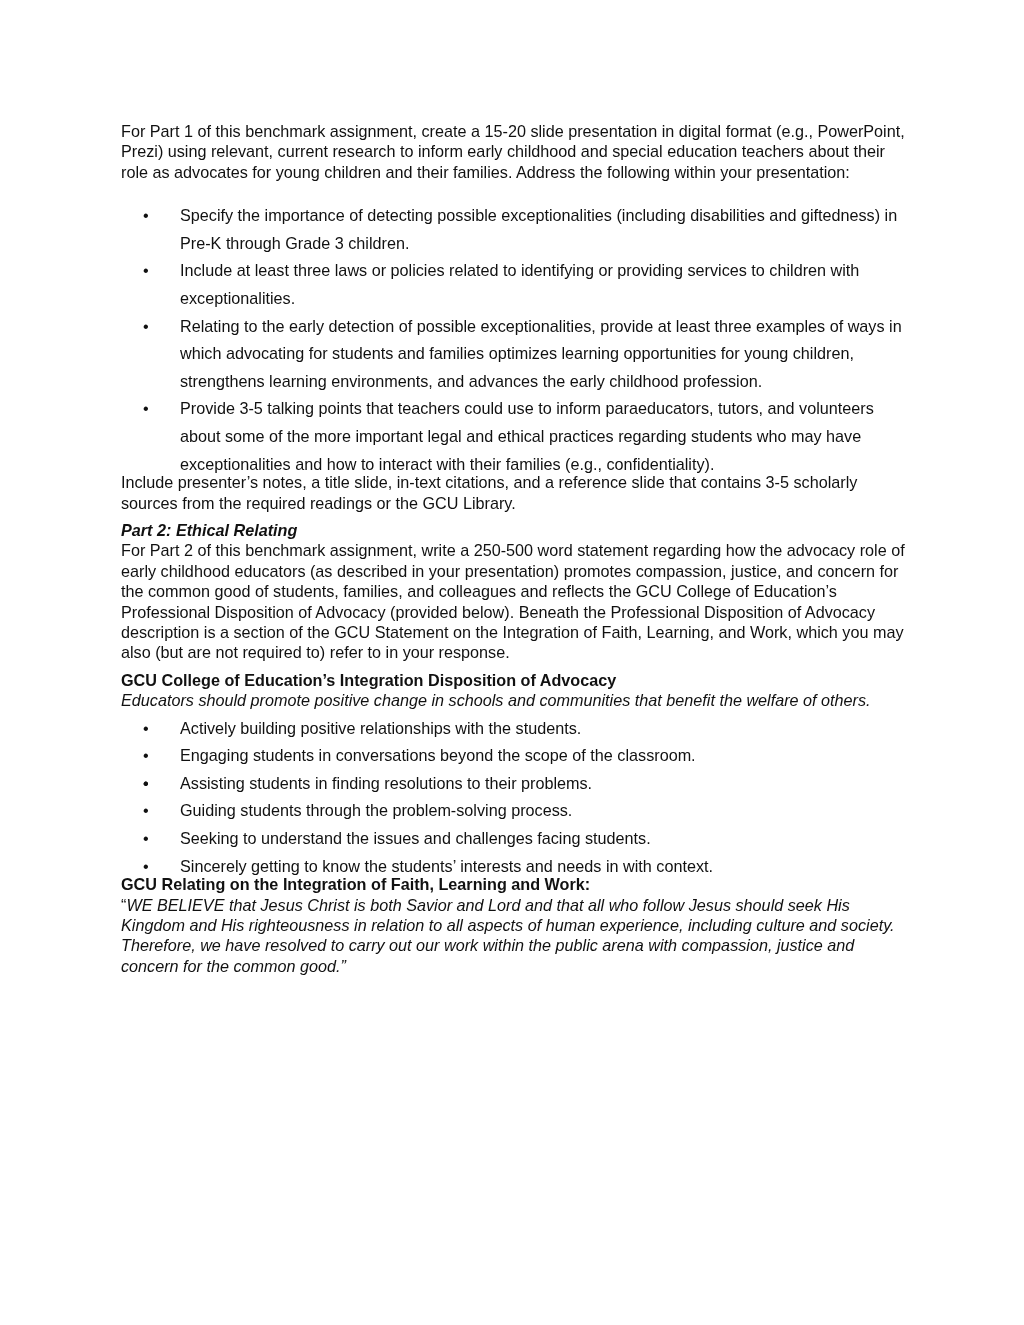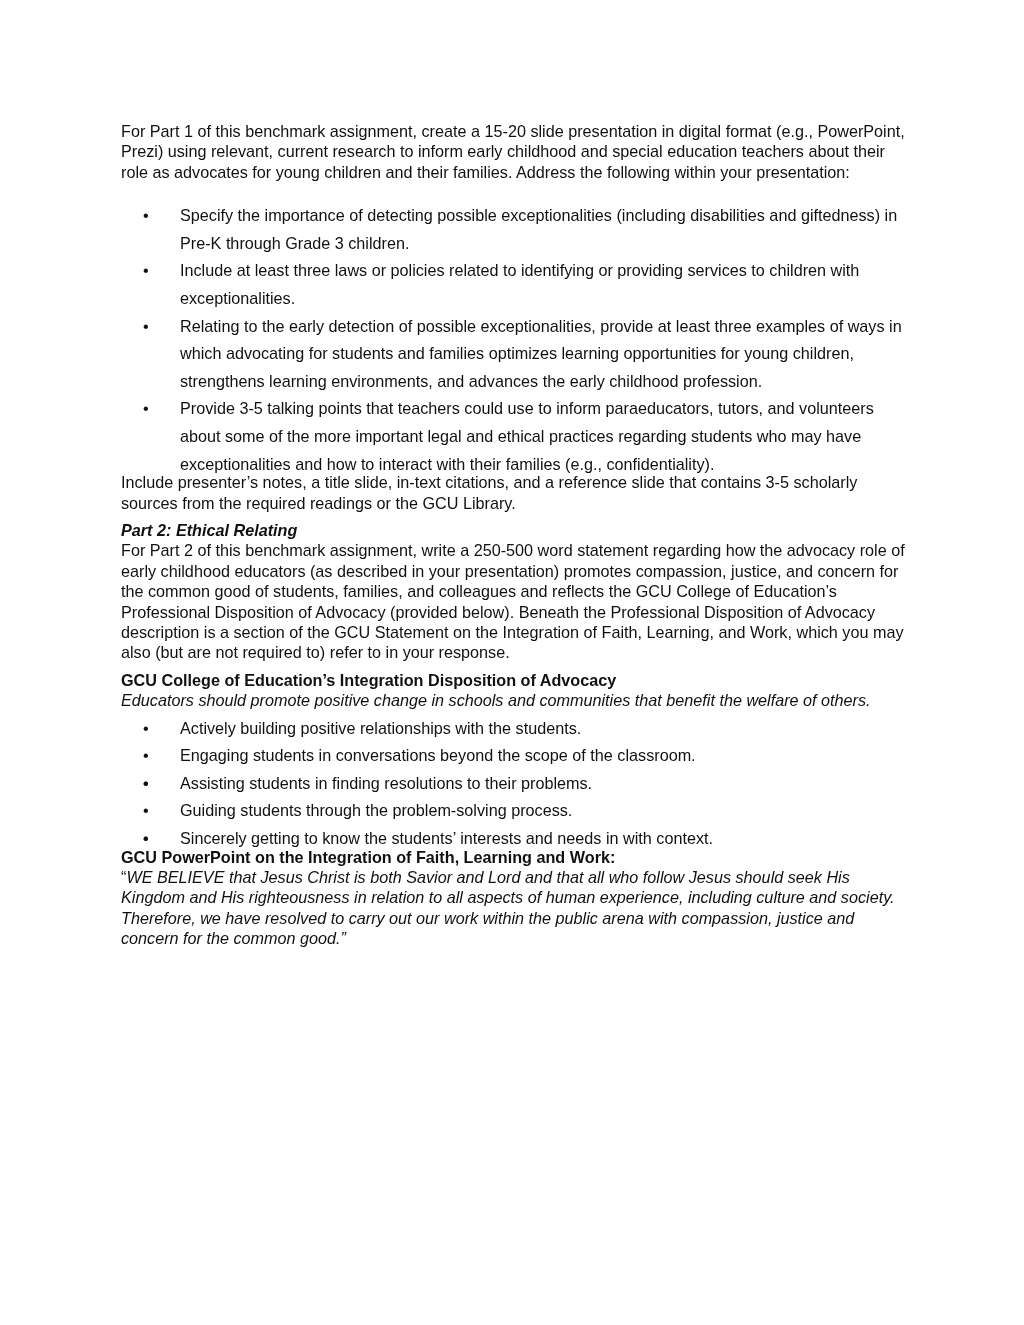--- a/index.html
+++ b/index.html
@@ -76,20 +76,20 @@
 
   <p class="h-bold">GCU College of Education’s Integration Disposition of Advocacy</p>
   <p class="italic disp-desc">Educators should promote positive change in schools and communities that benefit the welfare of others.</p>
 
   <ul class="bullets">
     <li><span class="dot">•</span><span>Actively building positive relationships with the students.</span></li>
     <li><span class="dot">•</span><span>Engaging students in conversations beyond the scope of the classroom.</span></li>
     <li><span class="dot">•</span></li>
     <li><span class="dot">•</span><span>Assisting students in finding resolutions to their problems.</span></li>
     <li><span class="dot">•</span><span>Guiding students through the problem-solving process.</span></li>
-    <li><span class="dot">•</span></li>
+    <li><span class="dot">•</span><span>Seeking to understand the issues and challenges facing students.</span></li>
     <li><span class="dot">•</span><span>Sincerely getting to know the students’ interests and needs in with context.</span></li>
   </ul>
 
-  <p class="h-faith">GCU PowerPoint on the Integration of Faith, Learning and Work:</p>
+  <p class="h-faith">GCU Relating on the Integration of Faith, Learning and Work:</p>
   <p><span>“</span><span class="italic">WE BELIEVE that Jesus Christ is both Savior and Lord and that all who follow Jesus should seek His Kingdom and His righteousness in relation to all aspects of human experience, including culture and society. Therefore, we have resolved to carry out our work within the public arena with compassion, justice and concern for the common good.”</span></p>
 
 </div>
 
 </body></html>

